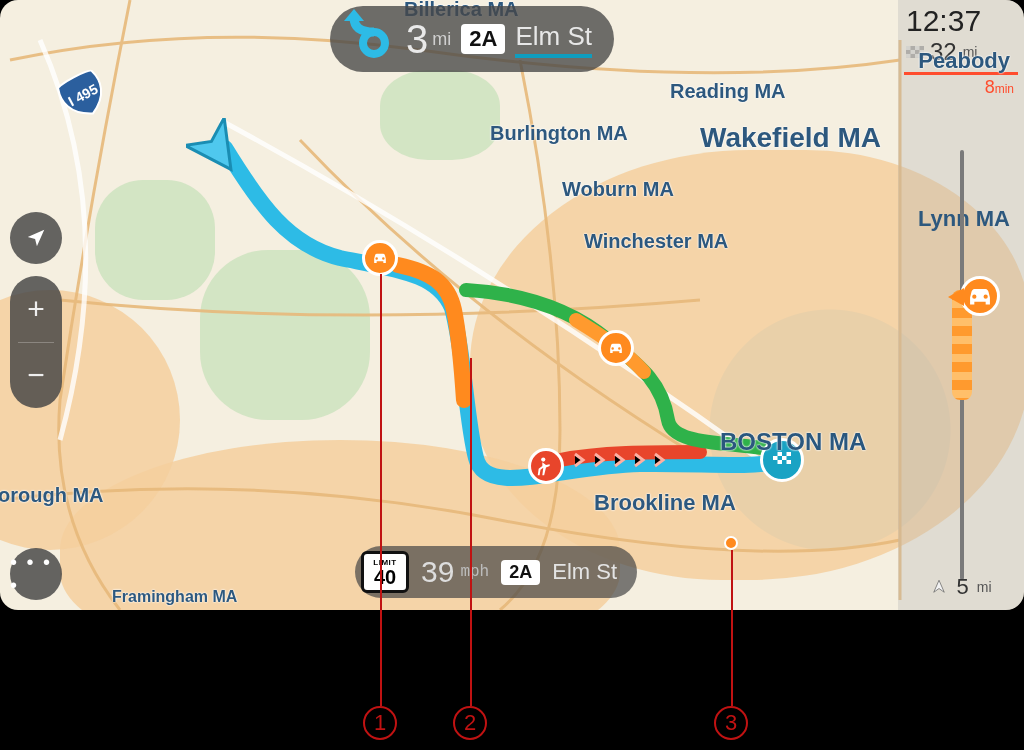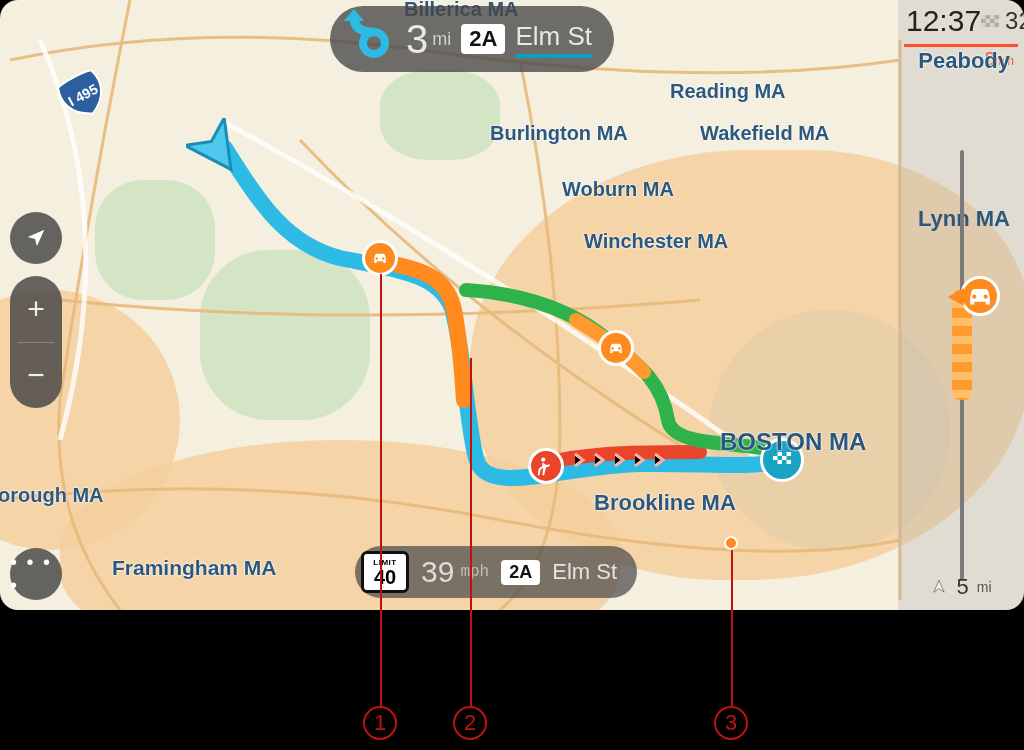--- a/index.html
+++ b/index.html
@@ -66,21 +66,21 @@
   .limit .tiny{font-size:8px;letter-spacing:.5px;}
   .limit .v{font-size:20px;line-height:1;}
   .speed{font-size:30px;font-weight:300;}
   .speed-u{font-size:16px;color:#bcbcbc;margin-left:-6px;font-family:Liberation Mono, monospace;}
   .status .exitbox{font-size:18px;}
   .status .street2{font-size:22px;color:#e3e3e3;}
 
   
   .sidebar { position:absolute; right:0; top:0; width:126px; height:610px;
              background:rgba(180,180,180,.32); border-top-right-radius:18px; border-bottom-right-radius:18px;}
-  .sb-head{padding:4px 8px 2px; color:#2a2a2a; display:flex;flex-direction:row;align-items:center;}
+  .sb-head{padding:4px 8px 2px; color:#2a2a2a; display:flex;flex-direction:column;align-items:flex-start;}
   .clock{font-size:30px;font-weight:300;color:#222;}
   .toFlag{display:flex;align-items:center;gap:6px;color:#333;}
   .toFlag svg{width:18px;height:14px;opacity:.55;}
   .rem-dist{font-size:24px;font-weight:400;}
   .rem-unit{font-size:14px;color:#555;}
   .divider{height:3px;background:#ff4d2e;margin:4px 6px 0;}
   .delay{color:#ff4d2e;font-size:18px;text-align:right;padding:2px 10px 0 0;}
   .delay .u{font-size:12px;}
   .sb-labelLynn{position:absolute;right:14px;top:206px;color:#2d587e;font-weight:700;font-size:22px;}
   .sb-track{position:absolute;left:62px;top:150px;width:4px;height:430px;background:#7a7a7a;border-radius:2px;}
@@ -188,26 +188,26 @@
             <rect x="16.5" y="8" width="4.5" height="4"></rect>
             <rect x="3" y="12" width="4.5" height="4"></rect>
             <rect x="12" y="12" width="4.5" height="4"></rect>
           </g>
         </svg>
     </div>
 
     <div class="citylabel" style="left:404px;top:-2px;font-size:20px">Billerica MA</div>
     <div class="citylabel" style="left:670px;top:80px;font-size:20px">Reading MA</div>
     <div class="citylabel" style="left:490px;top:122px;font-size:20px">Burlington MA</div>
-    <div class="citylabel" style="left:700px;top:122px;font-size:20px">Wakefield MA</div>
+    <div class="citylabel" style="left:700px;top:122px;font-size:28px">Wakefield MA</div>
     <div class="citylabel" style="left:562px;top:178px;font-size:20px">Woburn MA</div>
     <div class="citylabel" style="left:584px;top:230px;font-size:20px">Winchester MA</div>
     <div class="citylabel" style="left:594px;top:490px;font-size:22px">Brookline MA</div>
     <div class="citylabel big" style="left:720px;top:428px">BOSTON MA</div>
-    <div class="citylabel" style="left:112px;top:556px;font-size:21px">Framingham MA</div>
+    <div class="citylabel" style="left:112px;top:588px;font-size:16px">Framingham MA</div>
     <div class="citylabel" style="left:-2px;top:484px;font-size:20px">orough MA</div>
 
     <div class="instr">
       <span>
         <svg width="56" height="56" viewBox="0 0 56 56">
           <circle cx="34" cy="34" r="11" fill="none" stroke="#2dbbe6" stroke-width="8"></circle>
           <path d="M34 23 C20 23 14 18 14 8" stroke="#2dbbe6" stroke-width="9" fill="none"></path>
           <path d="M4 12 L14 0 L24 12 Z" fill="#2dbbe6"></path>
         </svg>
       </span>

